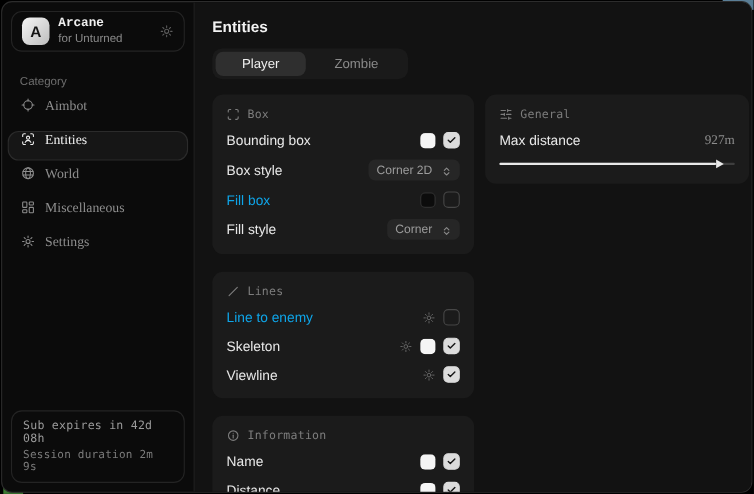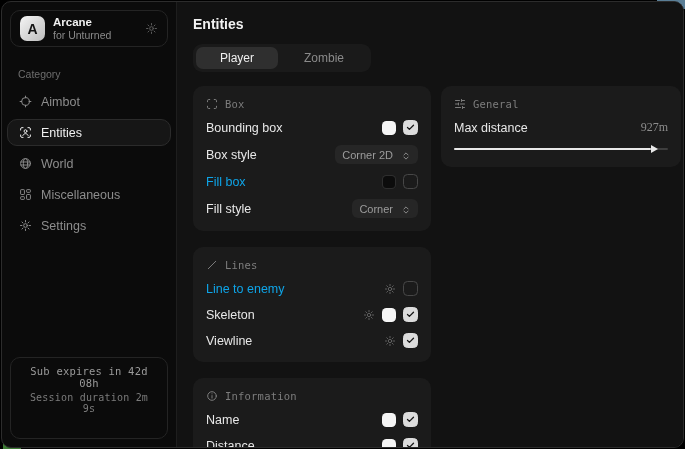--- a/index.html
+++ b/index.html
@@ -14,35 +14,35 @@
     background:#0b0b0b; border:1px solid #2c2c2c; border-radius:10px; overflow:hidden; }
 
   
   .sidebar { width:174px; flex-shrink:0; display:flex; flex-direction:column; }
   .brand-card { margin:8px; height:37px; border:1px solid #242424; border-radius:10px;
     display:flex; align-items:center; gap:8px; padding:0 9px; }
   .logo { width:25px; height:25px; border-radius:7px; flex-shrink:0;
     background:linear-gradient(135deg,#f5f5f5,#bdbdbd);
     color:#141414; font-weight:700; font-size:14px;
     display:flex; align-items:center; justify-content:center; }
-  .brand-name { font-size:11.5px; font-weight:700; color:#f0f0f0; line-height:1.25; }
+  .brand-name { font-size:11.5px; font-weight:700; color:#f0f0f0; line-height:1.25;font-family:Liberation Mono, monospace; }
   .brand-sub  { font-size:10.5px; color:#8a8a8a; line-height:1.25;text-align:center; }
   .brand-gear { margin-left:auto; color:#5d5d5d; display:flex; }
 
   .category { margin:13px 16px 8px; font-size:10.5px; color:#6d6d6d; }
 
   .nav { display:flex; flex-direction:column; gap:4px; padding:0 5px; }
-  .nav-item { display:flex; align-items:center; gap:9px; height:27px; padding:0 11px;
+  .nav-item { display:flex; gap:9px; height:27px; padding:0 11px;
     border-radius:10px; border:1px solid transparent; color:#8d8d8d; font-size:12.5px;
-    cursor:default; }
+    cursor:default;font-family:Liberation Serif, serif; }
   .nav-item.active { background:#161616; border-color:#2b2b2b; color:#f0f0f0; }
   .nav-item svg { width:13px; height:13px; flex-shrink:0; }
 
   .sub-card { margin:auto 8px 8px; border:1px solid #242424; border-radius:10px;
-    padding:7px 10px 24px; font-family:"DejaVu Sans Mono", monospace;text-align:center; }
+    padding:7px 10px 8px; font-family:"DejaVu Sans Mono", monospace; }
   .sub-line1 { font-size:10.5px; color:#9b9b9b; letter-spacing:.2px; }
   .sub-line2 { font-size:10px;  color:#7b7b7b; margin-top:3px; letter-spacing:.2px; }
 
   
   .main { flex:1; background:#121212; border-left:1px solid #1e1e1e; padding:14px 16px; }
   .page-title { font-size:14px; font-weight:700; color:#f2f2f2; }
 
   .tabs { margin-top:12px; display:inline-flex; background:#1a1a1a; border-radius:9px;
     padding:3px; gap:2px; }
   .tab { border:none; background:transparent; color:#8a8a8a; font-size:12px;

